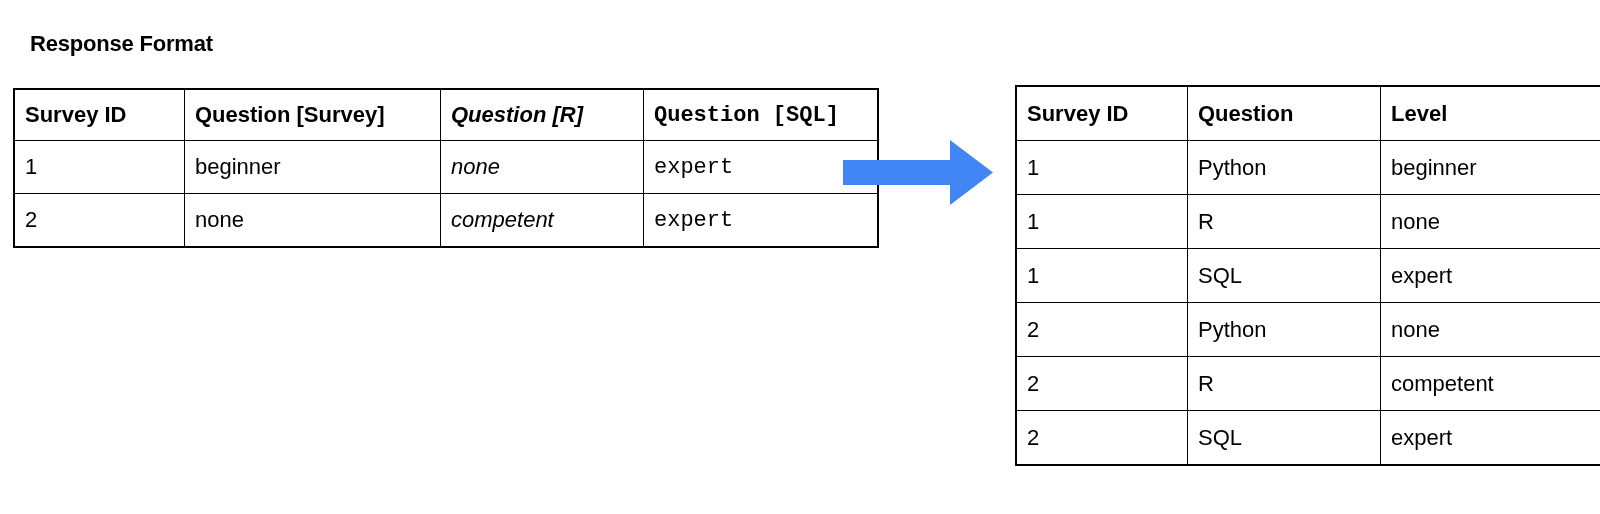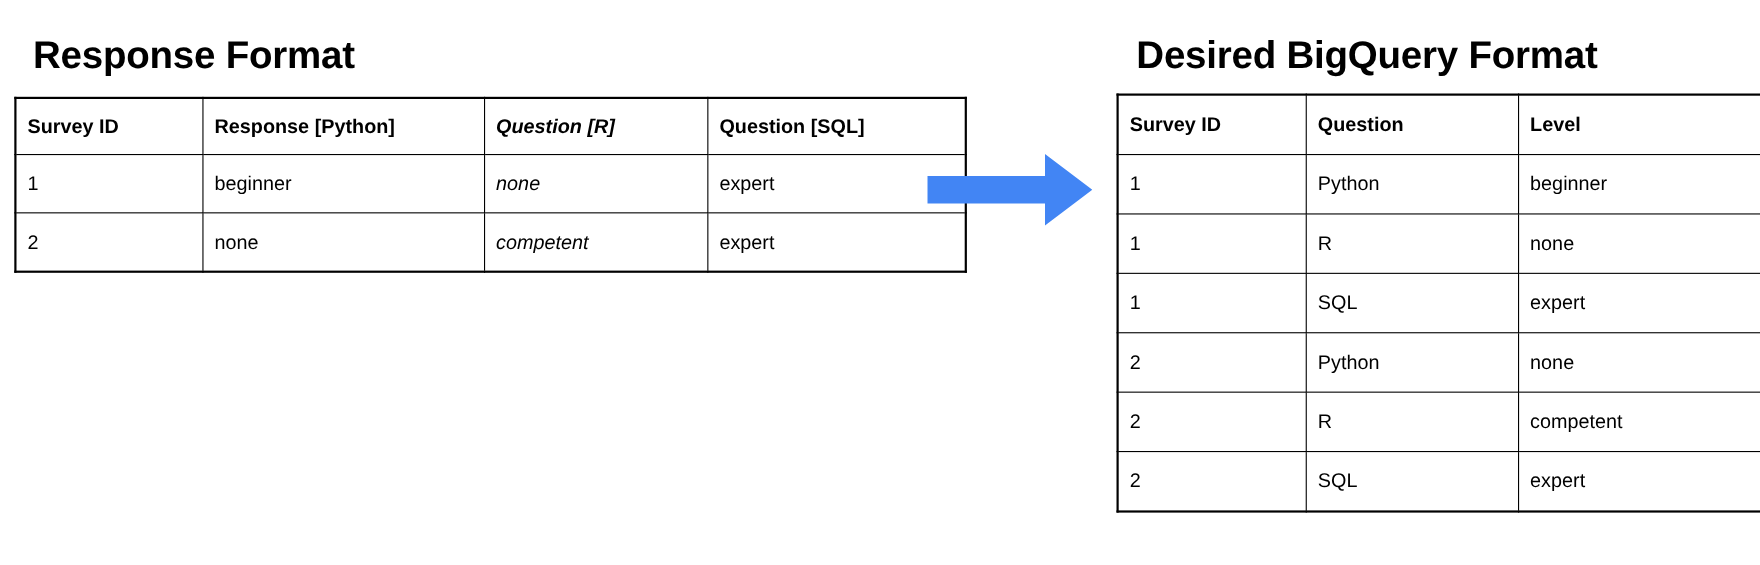--- a/index.html
+++ b/index.html
@@ -17,21 +17,21 @@
     position: relative;
     width: 1600px;
     height: 514px;
     background: #ffffff;
     overflow: hidden;
   }
 
   
   .panel-title {
     position: absolute;
-    font-size: 35px;
+    font-size: 22px;
     font-weight: bold;
     line-height: 1;
     letter-spacing: -0.2px;
     white-space: nowrap;
     color: #000000;
   }
   #title-left  { left: 30px;   top: 33px; }
   #title-right { left: 1033px; top: 33px; }
 
   
@@ -41,21 +41,21 @@
     background: #ffffff;
     table-layout: fixed;
     border: 2px solid #000000;
   }
   .grid-table td,
   .grid-table th {
     border: 1px solid #000000;
     padding: 0 10px;
     text-align: left;
     vertical-align: middle;
-    font-size: 18px;
+    font-size: 22px;
     font-weight: normal;
     color: #000000;
     white-space: nowrap;
     overflow: hidden;
   }
   .grid-table th {
     font-weight: bold;
   }
 
   
@@ -63,21 +63,21 @@
     left: 13px;
     top: 88px;
     width: 781px;
   }
   #table-response th,
   #table-response td { height: 50px; }
   #table-response tbody tr td { height: 52px; }
   #table-response .c0 { width: 149px; }
   #table-response .c1 { width: 235px; }
   #table-response .c2 { width: 182px; font-style: italic; }
-  #table-response .c3 { width: 213px; }
+  #table-response .c3 { width: 213px; font-family: Liberation Mono, monospace; }
 
   
   #table-bigquery {
     left: 1015px;
     top: 85px;
     width: 545px;
   }
   #table-bigquery th,
   #table-bigquery td { height: 53px; }
   #table-bigquery .c0 { width: 150px; }
@@ -102,21 +102,21 @@
 <body>
 
 <div class="canvas" style="background: rgb(255, 255, 255);">
 
   <div class="panel-title" id="title-left">Response Format</div>
 
   <table class="grid-table" id="table-response">
     <thead>
       <tr>
         <th class="c0">Survey ID</th>
-        <th class="c1">Response [Python]</th>
+        <th class="c1">Question [Survey]</th>
         <th class="c2">Question [R]</th>
         <th class="c3">Question [SQL]</th>
       </tr>
     </thead>
     <tbody>
       <tr>
         <td class="c0">1</td>
         <td class="c1">beginner</td>
         <td class="c2">none</td>
         <td class="c3">expert</td>
@@ -129,21 +129,20 @@
       </tr>
     </tbody>
   </table>
 
   <div id="transform-arrow">
     <svg viewBox="0 0 150 73" xmlns="http://www.w3.org/2000/svg" aria-hidden="true">
       <polygon points="0,24 107,24 107,4 150,36.5 107,69 107,49 0,49" fill="#4285f4"></polygon>
     </svg>
   </div>
 
-  <div class="panel-title" id="title-right">Desired BigQuery Format</div>
 
   <table class="grid-table" id="table-bigquery">
     <thead>
       <tr>
         <th class="c0">Survey ID</th>
         <th class="c1">Question</th>
         <th class="c2">Level</th>
       </tr>
     </thead>
     <tbody>

